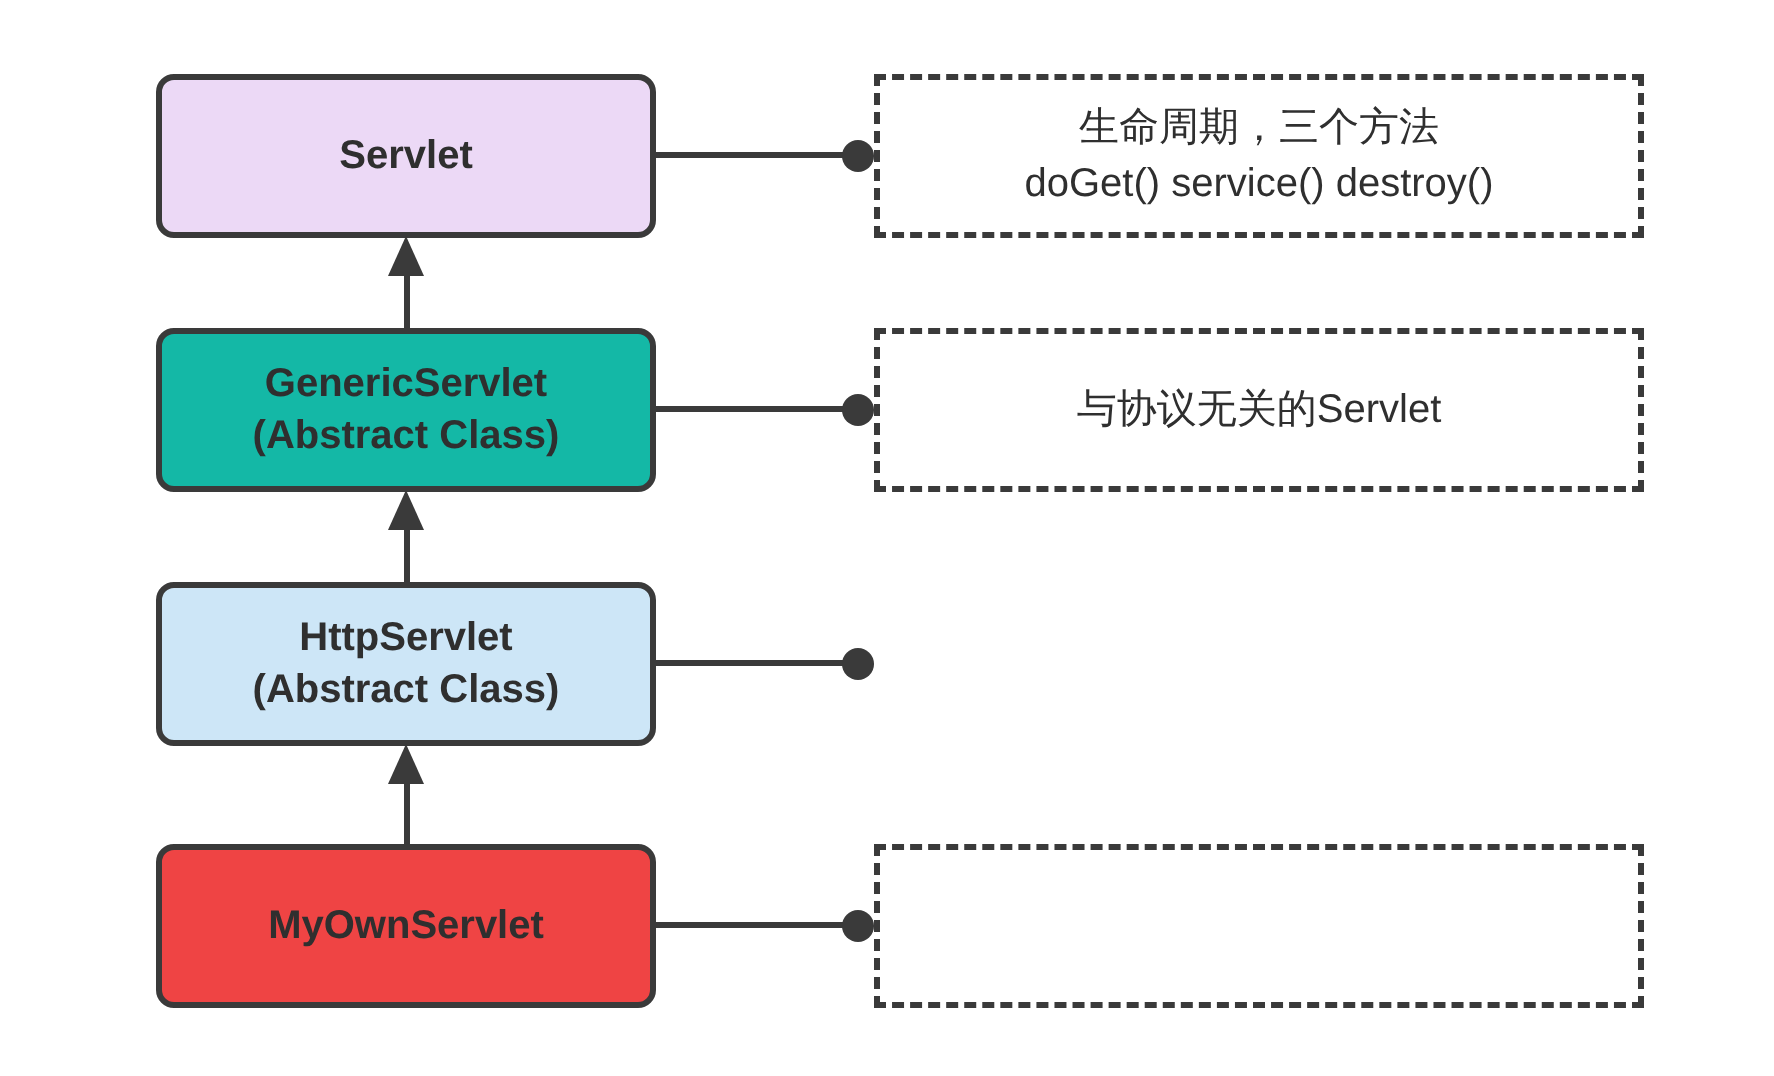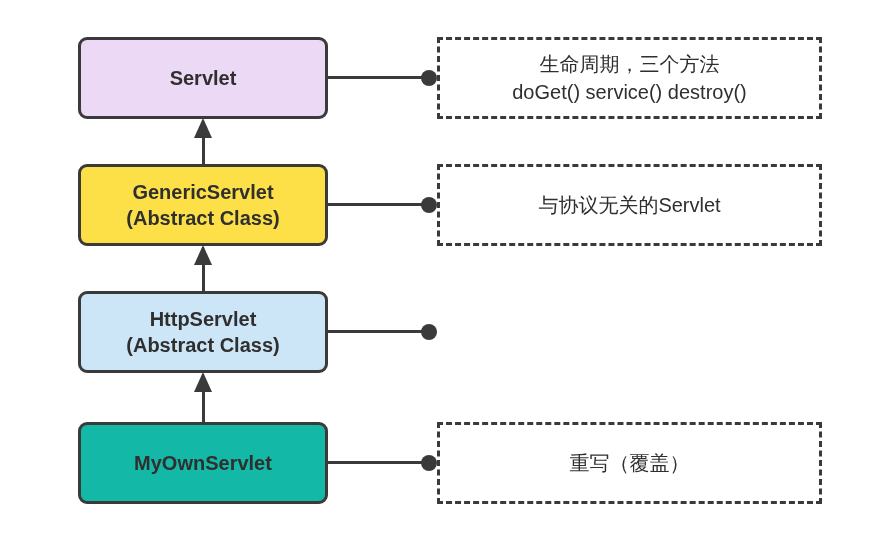--- a/index.html
+++ b/index.html
@@ -112,21 +112,21 @@
   <div class="desc-box r1">
     <span>生命周期，三个方法</span>
     <span>doGet() service() destroy()</span>
   </div>
 
   <div class="arrow a1">
     <div class="head"></div>
     <div class="shaft"></div>
   </div>
 
-  <div class="class-box r2" style="background-color: #fde047;">
+  <div class="class-box r2" style="background-color: #14b8a6;">
     <span>GenericServlet</span>
     <span>(Abstract Class)</span>
   </div>
   <div class="hline hl2"></div>
   <div class="dot d2"></div>
   <div class="desc-box r2">
     <span>与协议无关的Servlet</span>
     <span></span>
   </div>
 
@@ -140,22 +140,21 @@
     <span>(Abstract Class)</span>
   </div>
   <div class="hline hl3"></div>
   <div class="dot d3"></div>
 
   <div class="arrow a3">
     <div class="head"></div>
     <div class="shaft"></div>
   </div>
 
-  <div class="class-box r4" style="background-color: #14b8a6; gap: 44px;">
+  <div class="class-box r4" style="background-color: #ef4444; gap: 44px;">
     <span>MyOwnServlet</span>
   </div>
   <div class="hline hl4"></div>
   <div class="dot d4"></div>
   <div class="desc-box r4">
-    <span>重写（覆盖）</span>
   </div>
 
 </div>
 
 </body></html>

